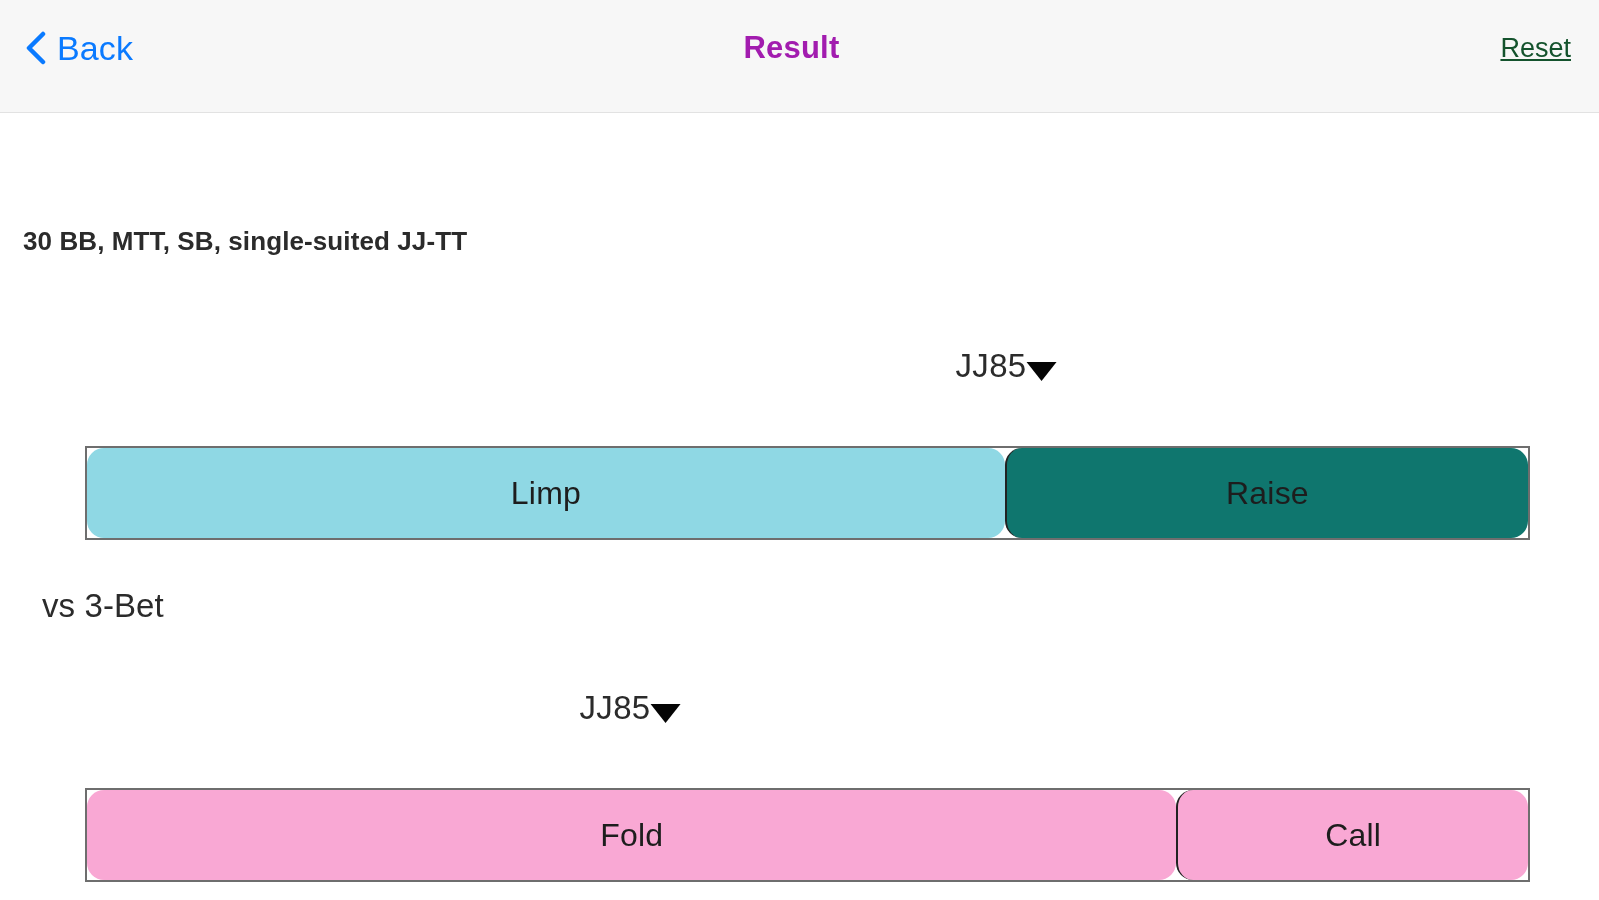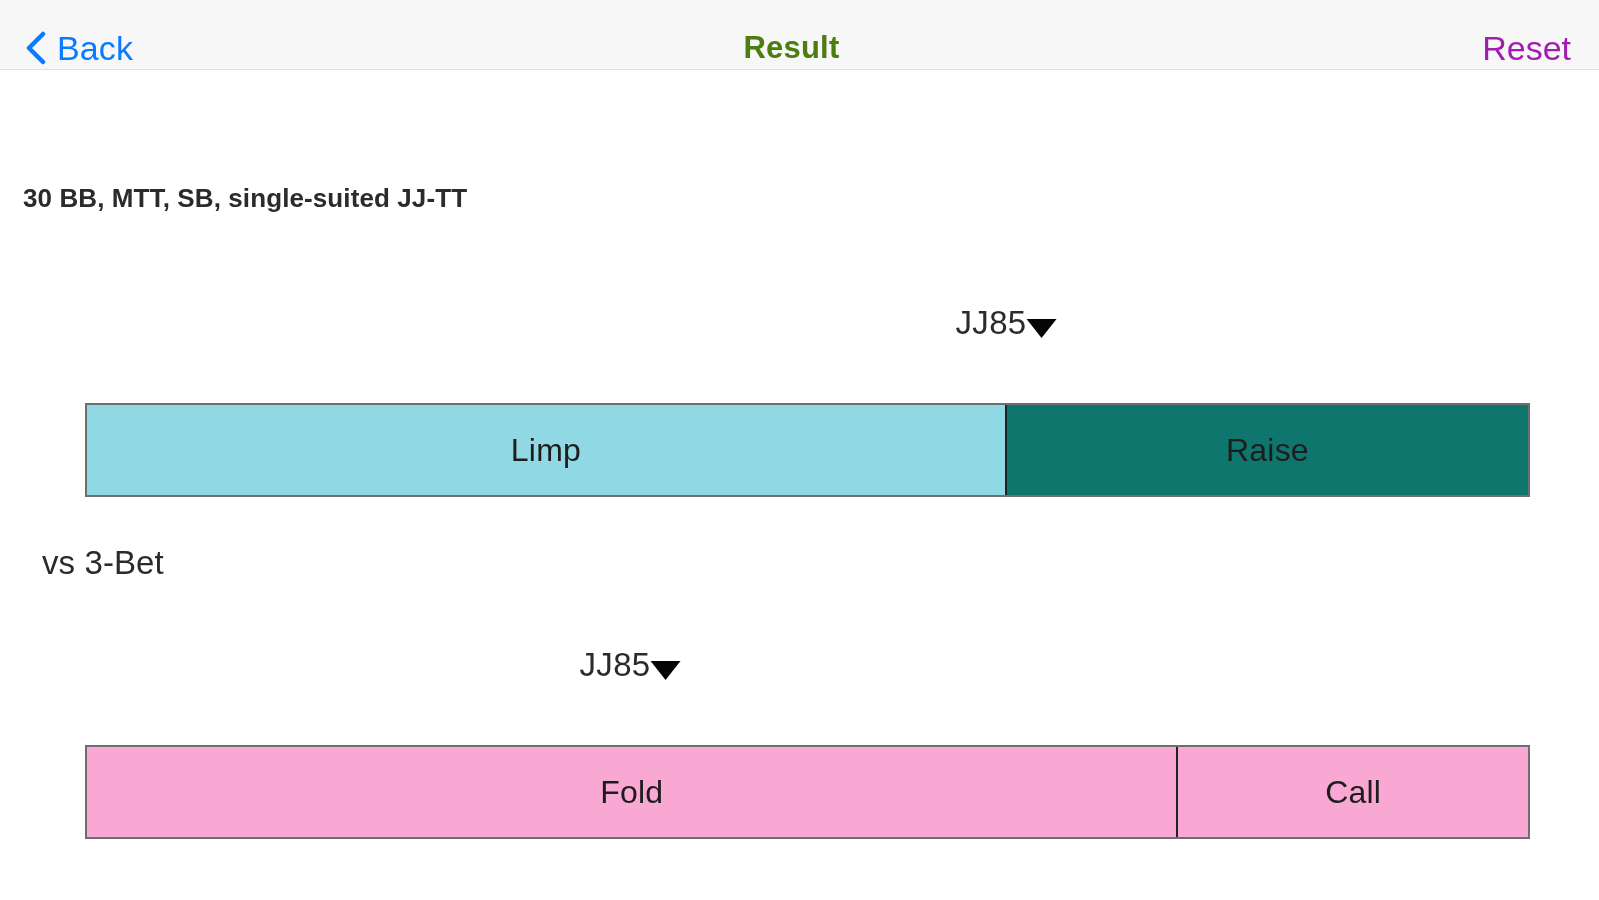--- a/index.html
+++ b/index.html
@@ -12,21 +12,21 @@
     height: 900px;
     overflow: hidden;
     font-family: "Liberation Sans", sans-serif;
     color: #1a1a1a;
     -webkit-font-smoothing: antialiased;
   }
 
   
   .navbar {
     position: relative;
-    height: 70px;
+    height: 113px;
     background: #f7f7f7;
     border-bottom: 1px solid #e2e2e2;
     box-sizing: border-box;
   }
   .nav-back {
     position: absolute;
     left: 26px;
     top: 0;
     height: 96px;
     display: flex;
@@ -49,34 +49,35 @@
     position: absolute;
     left: 0;
     right: 16px;
     top: 0;
     height: 96px;
     display: flex;
     align-items: center;
     justify-content: center;
     font-size: 31px;
     font-weight: bold;
-    color: #4d7c0f;
+    color: #a21caf;
     letter-spacing: 0.2px;
   }
   .nav-reset {
     position: absolute;
     right: 28px;
     top: 0;
     height: 96px;
     display: flex;
     align-items: center;
-    font-size: 34px;
-    color: #a21caf;
+    font-size: 27px;
+    color: #14532d;
     cursor: pointer;
     user-select: none;
+    text-decoration: underline;
   }
 
   
   .content {
     position: relative;
     height: 803px;
   }
   .subtitle {
     position: absolute;
     left: 23px;
@@ -138,20 +139,21 @@
   .segment {
     display: flex;
     align-items: center;
     justify-content: center;
     font-size: 32px;
     color: #1d1d1d;
     box-sizing: border-box;
     letter-spacing: 0.2px;
     overflow: hidden;
     white-space: nowrap;
+    border-radius: 17px;
   }
   .segment + .segment {
     border-left: 2px solid #222222;
   }
 
   .caption {
     position: absolute;
     left: 0;
     font-size: 33px;
     color: #2b2b2b;

